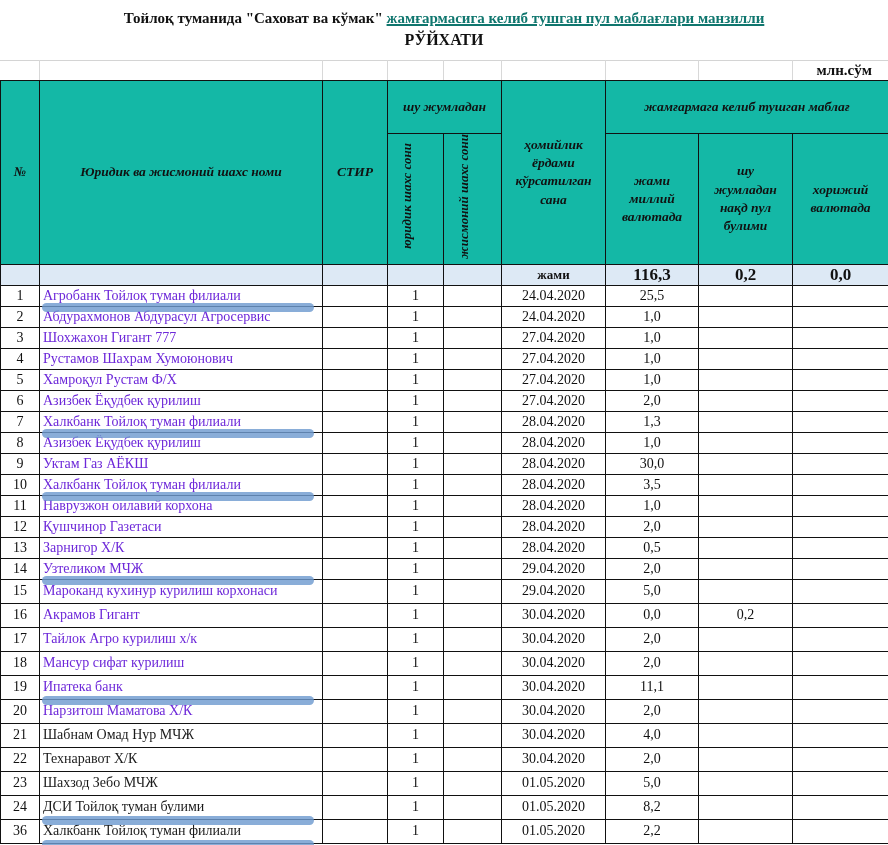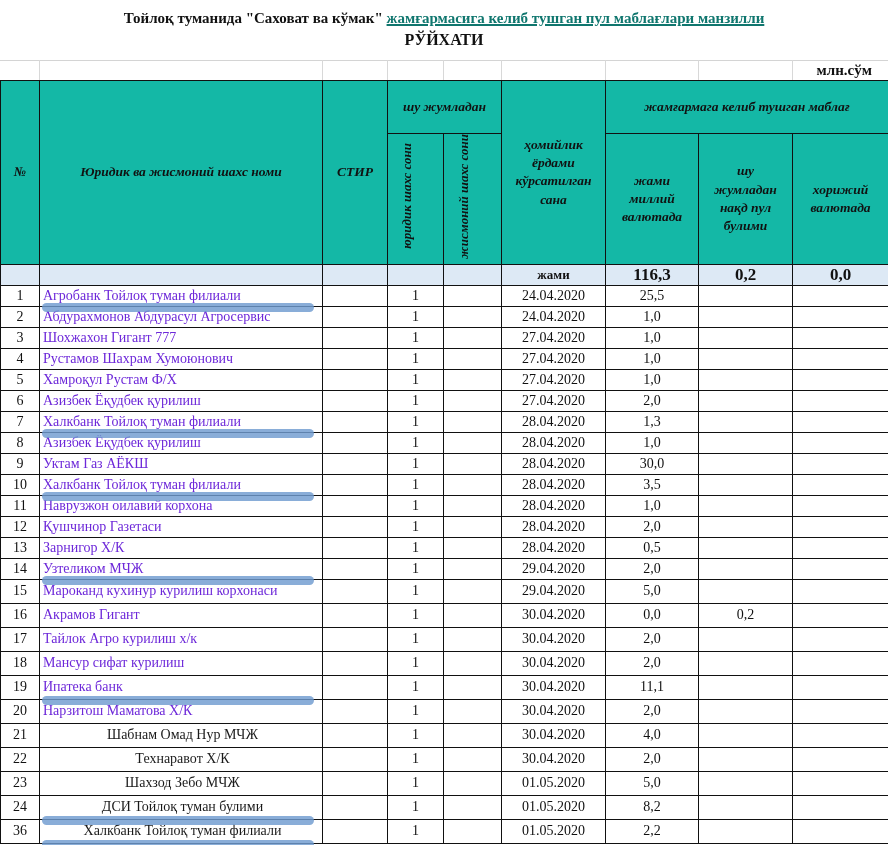--- a/index.html
+++ b/index.html
@@ -15,21 +15,21 @@
   td,th{border:1px solid #111;padding:0;overflow:hidden;white-space:nowrap;}
   th{background:#14b8a6;font-weight:bold;font-size:13.5px;text-align:center;vertical-align:middle;line-height:1.35;font-style:italic;}
   th.wrap{white-space:normal;}
   .vert{writing-mode:vertical-rl;transform:rotate(180deg);display:inline-block;text-align:center;font-size:13px;line-height:1.3;}
   tr.total td{background:#dde9f5;height:20px;font-weight:bold;font-size:17px;text-align:center;}
   tr.total td.tot-label{font-size:13px;}
   tr.data td{height:20px;font-size:14px;background:#fff;}
   tr.data.tall td{height:23px;}
   td.num{text-align:center;}
   td.name{padding-left:3px;color:#6d28d9;position:relative;}
-  td.name.black{color:#1a1a1a;text-align:center;}
+  td.name.black{color:#1a1a1a;}
   td.c{text-align:center;}
   .hl{position:absolute;left:2px;height:9px;width:272px;background:#6f9bd0;opacity:.82;border-radius:5px;bottom:-6px;z-index:2;}
 </style>
 </head>
 <body>
 
 <div class="title-area">
   <div class="title-line1">
     <span>Тойлоқ туманида "Саховат ва кўмак"</span>
     <span class="link">жамғармасига келиб тушган пул маблағлари манзилли</span>

